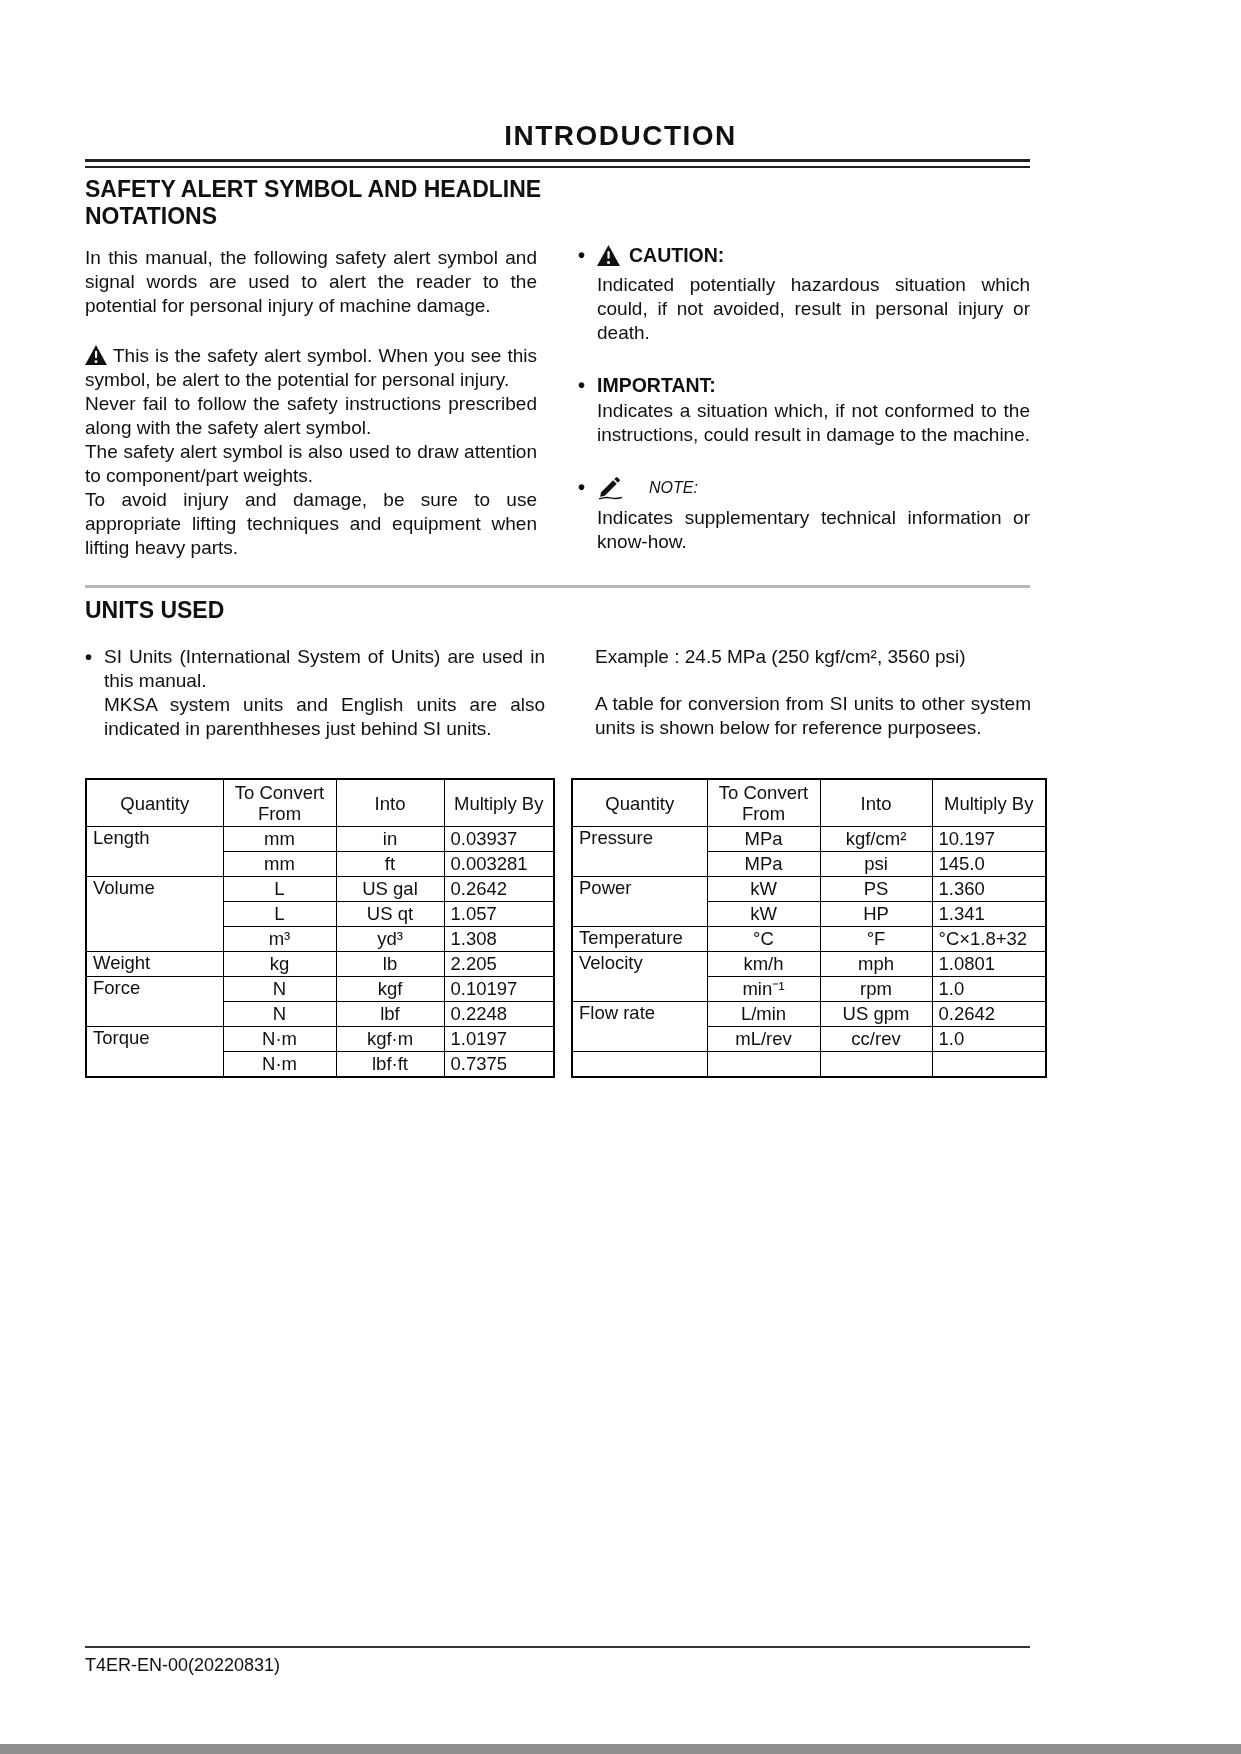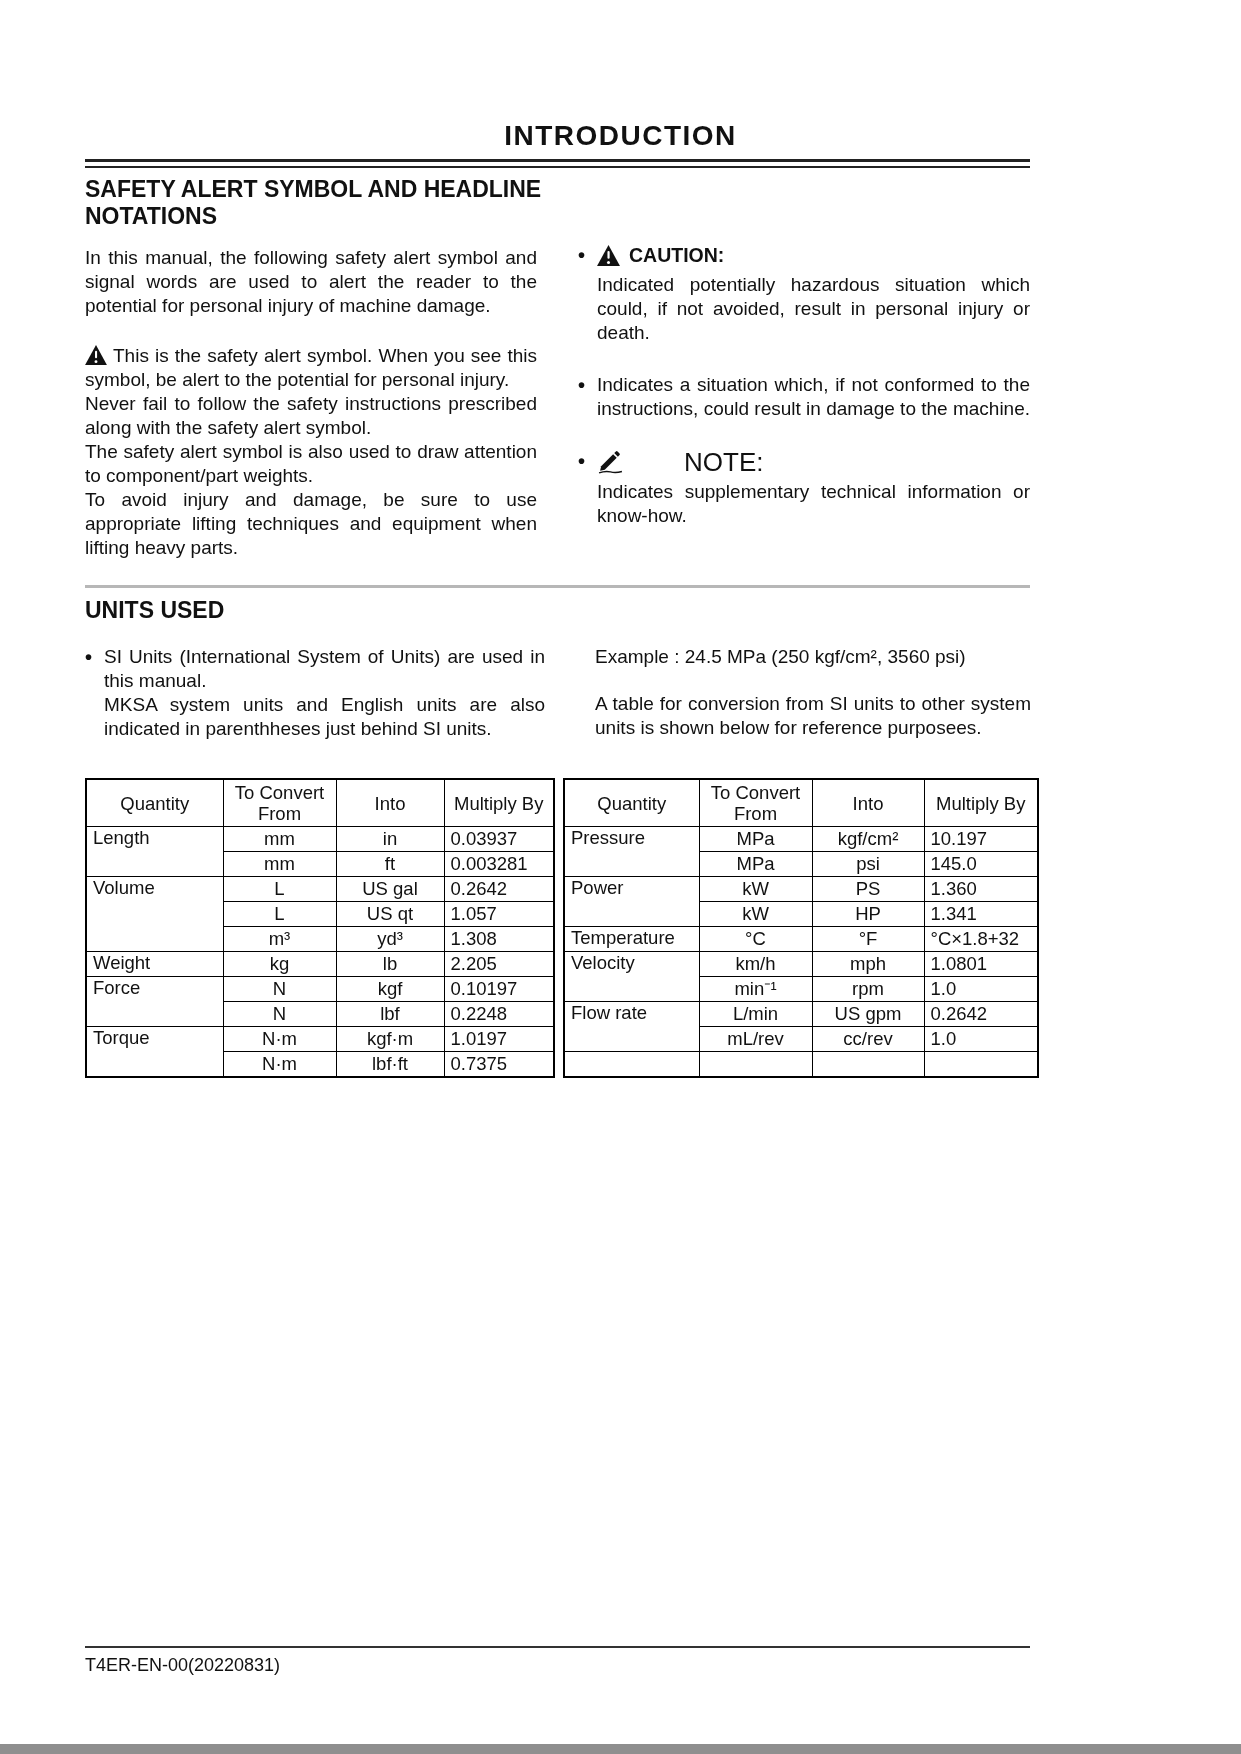--- a/index.html
+++ b/index.html
@@ -34,32 +34,32 @@
   .left-col p{margin:0;}
   .intro-para{margin-bottom:26px !important;}
   .alert-icon-inline{display:inline-block;vertical-align:-3px;margin-right:6px;}
   
   .bullet{display:flex;margin-bottom:28px;}
   .dot{width:19px;flex:0 0 19px;font-weight:bold;font-size:20px;line-height:24px;}
   .bullet-body{flex:1;font-size:19px;line-height:24px;}
   .bullet-body p{margin:0;}
   .label-line{display:flex;align-items:center;margin-bottom:6px;}
   .notice-label{font-weight:bold;font-size:19.5px;margin-left:9px;}
-  .note-label{font-weight:normal;margin-left:60px;font-size:26px;}
+  .note-label{font-style:italic;font-weight:normal;margin-left:25px;font-size:16px;}
   .icon{display:inline-flex;align-items:center;}
   
   .section-divider{top:585px;left:85px;width:945px;height:3px;background:#b7b7b7;}
   .units-heading{top:597px;left:85px;width:400px;}
   .units-left{top:645px;left:85px;width:460px;font-size:19px;line-height:24px;}
   .units-left .bullet{margin-bottom:0;}
   .units-right{top:645px;left:595px;width:436px;font-size:19px;line-height:24px;}
   .units-right p{margin:0;}
   .units-note{margin-top:23px !important;}
   
-  .table-wrap{top:778px;left:85px;display:flex;gap:8px;align-items:center;}
+  .table-wrap{top:778px;left:85px;display:flex;gap:16px;align-items:center;}
   table.conv{border-collapse:collapse;table-layout:fixed;border:2px solid #000;}
   table.conv th, table.conv td{
     border:1px solid #000;
     font-size:18.5px;font-weight:normal;
     padding:0 6px;height:24px;line-height:22px;
     overflow:hidden;white-space:nowrap;
   }
   table.conv tr.hdr th{height:46px;text-align:center;vertical-align:middle;line-height:21px;white-space:normal;}
   td.q{text-align:left;vertical-align:top;padding-top:1px;}
   td.c{text-align:center;}
@@ -109,20 +109,23 @@
             </span>
           <span class="notice-label">CAUTION:</span>
         </div>
         <p class="justify">Indicated potentially hazardous situation which could, if not avoided, result in personal injury or death.</p>
       </div>
     </div>
 
     <div class="bullet">
       <span class="dot">•</span>
       <div class="bullet-body">
+        <div class="label-line" style="margin-bottom:2px;">
+          <span class="notice-label" style="margin-left:0;">IMPORTANT:</span>
+        </div>
         <p class="justify">Indicates a situation which, if not conformed to the instructions, could result in damage to the machine.</p>
       </div>
     </div>
 
     <div class="bullet">
       <span class="dot">•</span>
       <div class="bullet-body">
         <div class="label-line">
           <span class="icon">
               <svg width="27" height="25" viewBox="0 0 26 24">

